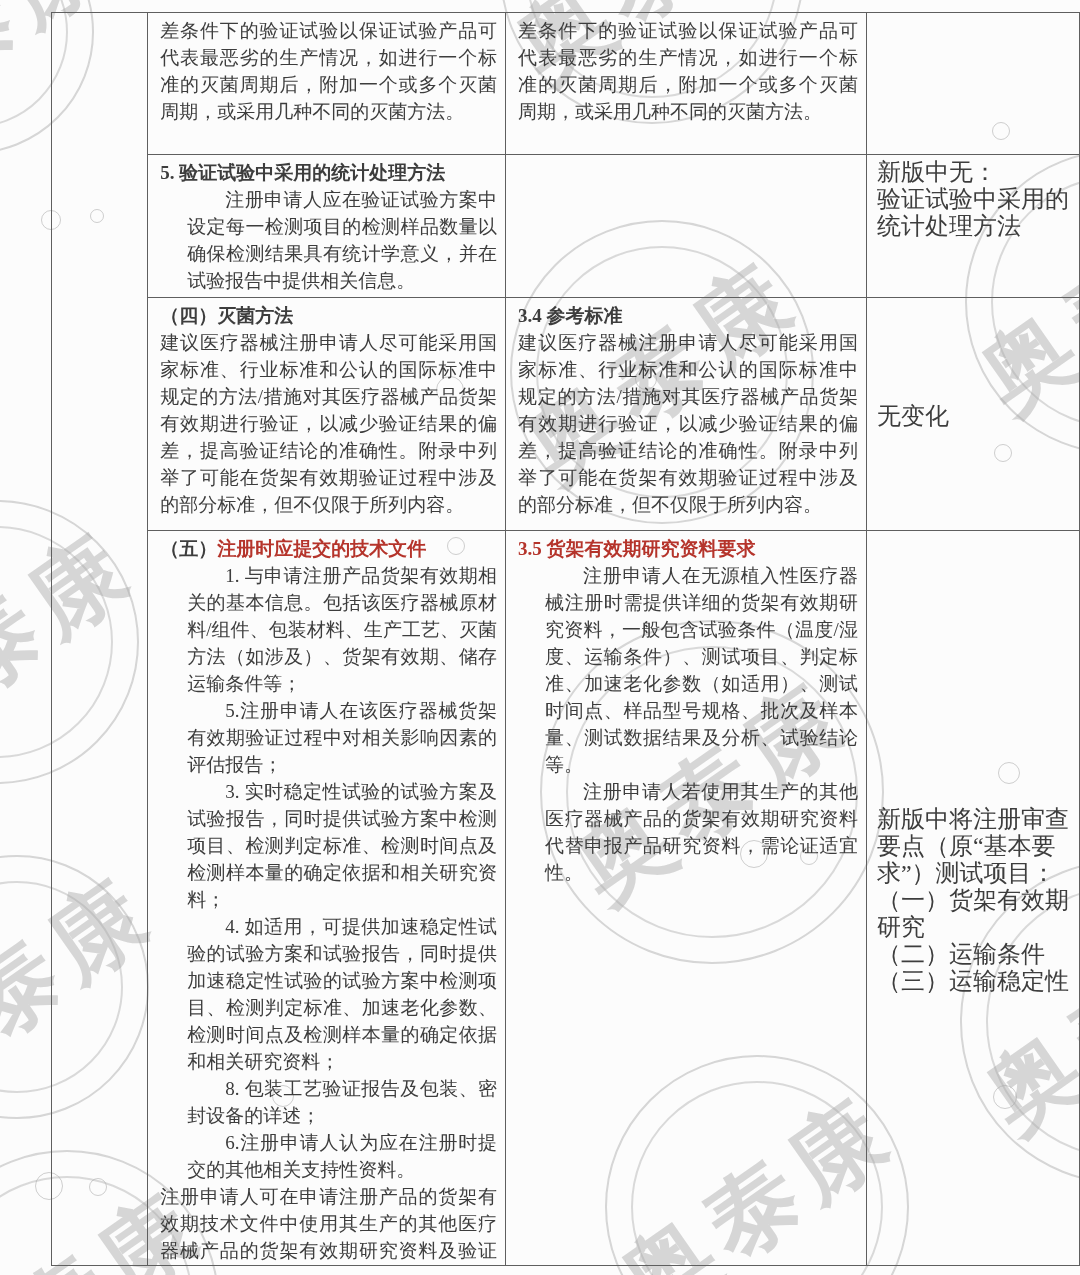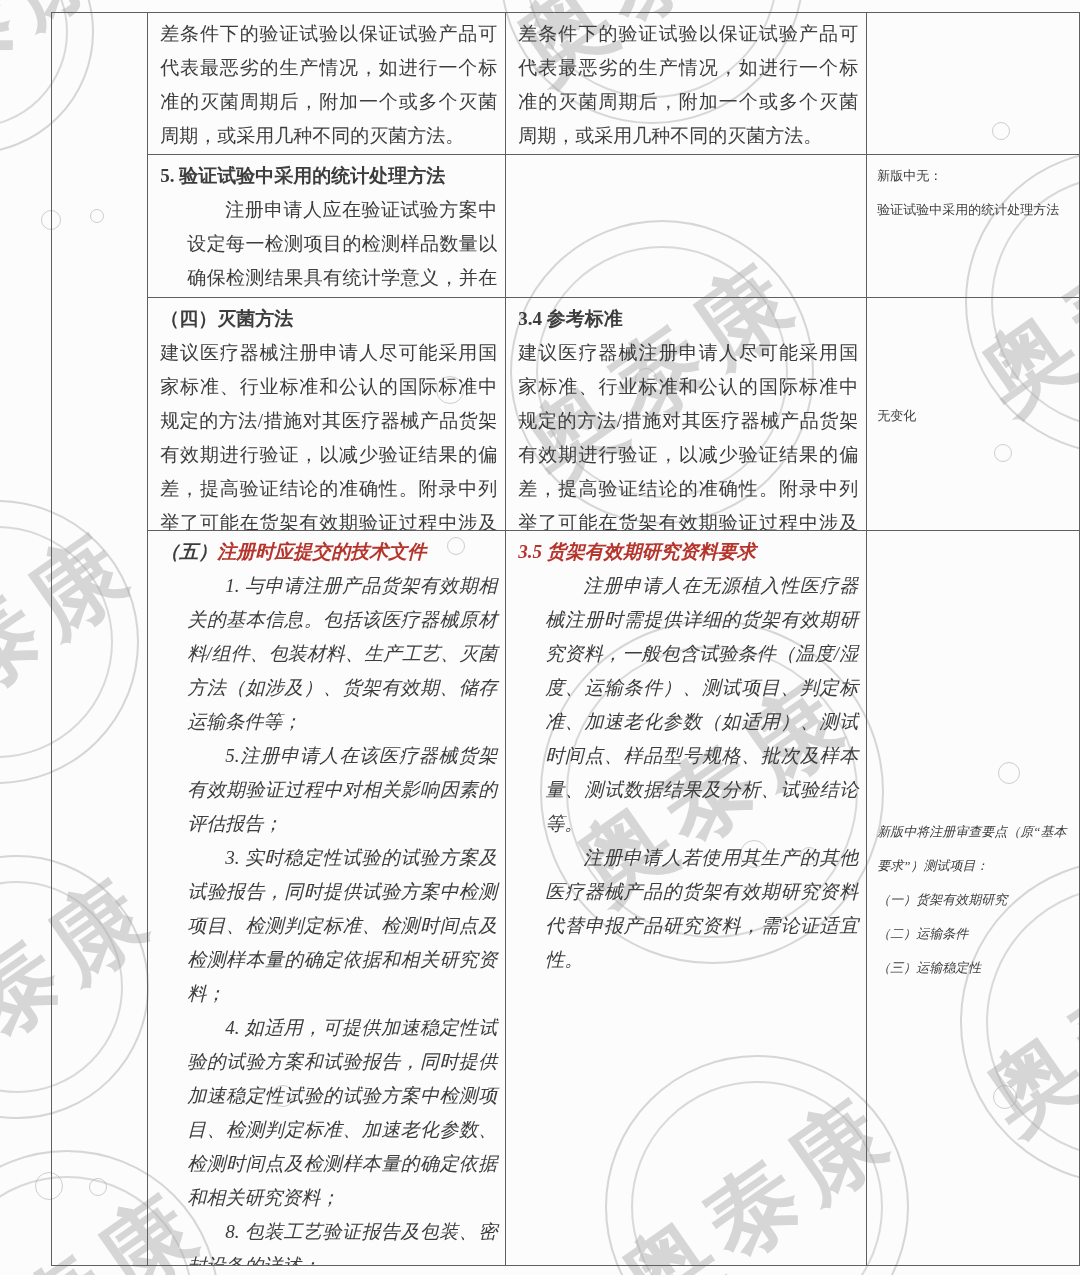--- a/index.html
+++ b/index.html
@@ -21,25 +21,25 @@
   }
   .ring{position:absolute;border:1.5px solid rgba(168,168,168,.55);border-radius:50%;}
 
   
   .doc-table{
     position:absolute;left:51px;top:12px;z-index:1;
     border-collapse:collapse;table-layout:fixed;
   }
   .doc-table td{
     border:1px solid #5f5f5f;vertical-align:top;padding:0;
-    font-size:19px;line-height:34px;
+    font-size:19px;line-height:27px;
   }
   .cell .inner{padding:4px 8px 0 12px;text-align:justify;text-justify:inter-ideograph;overflow:hidden;}
-  .note-cell .inner{padding:4px 6px 0 10px;font-size:13px;overflow:hidden;}
-  .h137{height:137px;} .h138{height:138px;} .h228{height:228px;text-align:right;} .h730{height:730px;font-style:italic;}
+  .note-cell .inner{padding:4px 6px 0 10px;font-size:24px;overflow:hidden;}
+  .h137{height:137px;} .h138{height:138px;} .h228{height:228px;text-align:right;} .h730{height:730px;}
   .vmid{display:flex;align-items:center;}
   p{margin:0;}
   .bold{font-weight:bold;}
   .red{color:#b5342b;}
   .indent{text-indent:2em;margin-left:27px;}
 </style>
 </head>
 <body>
 
 <div class="page">

